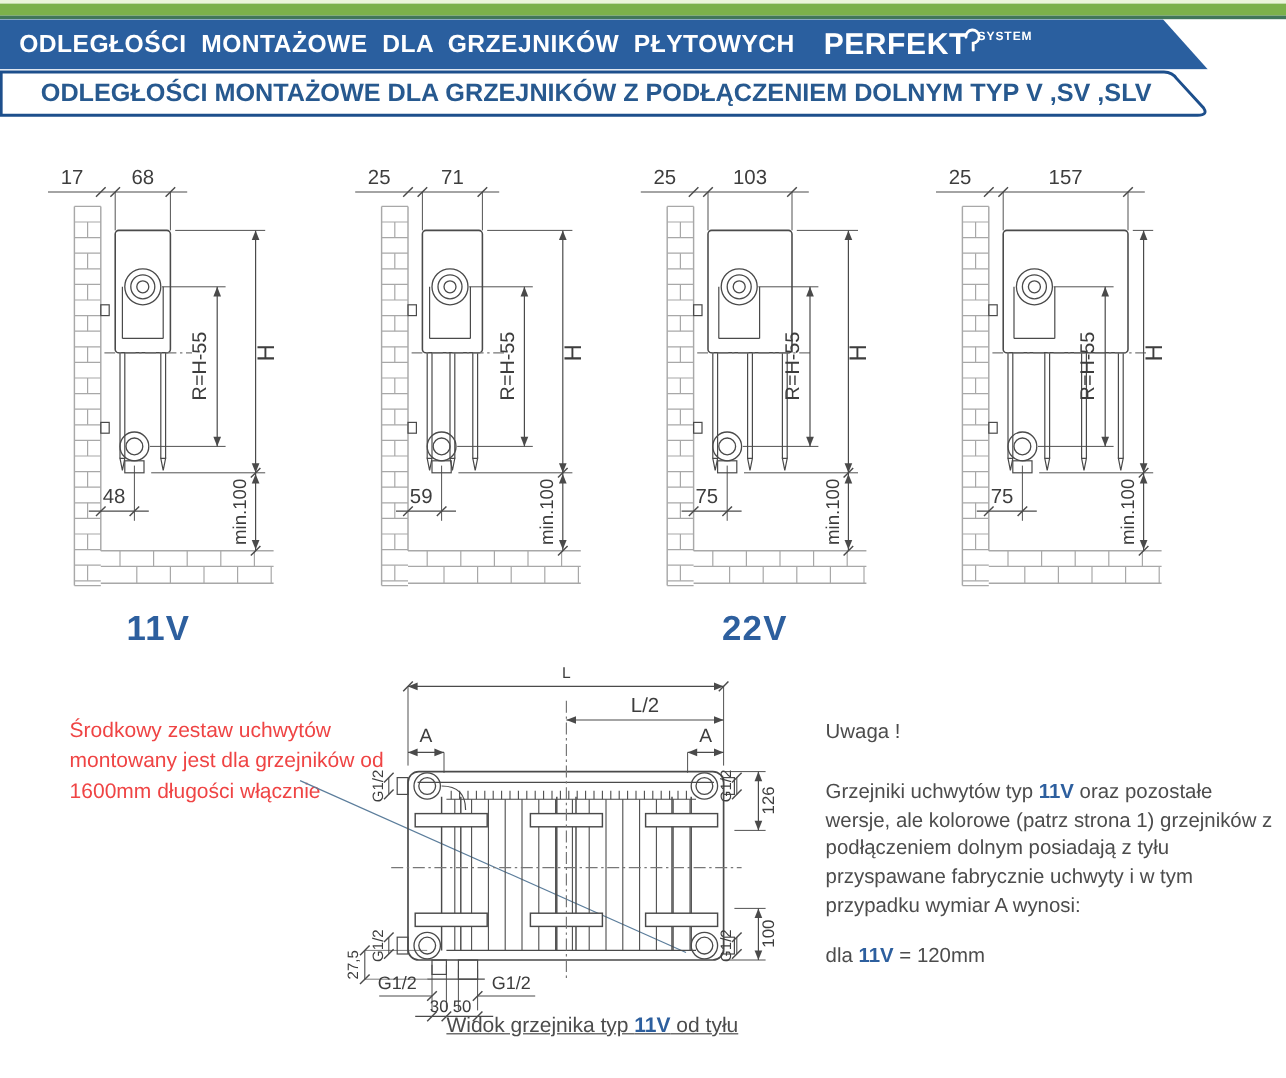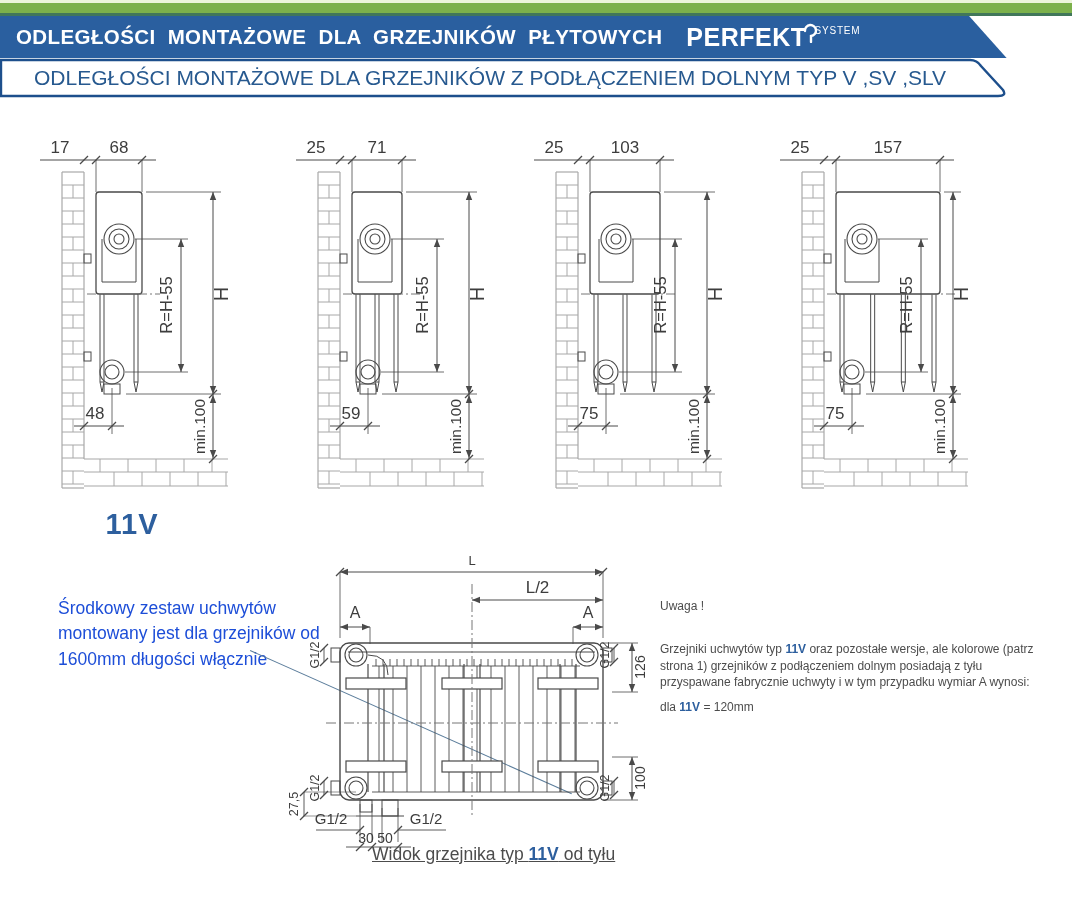--- a/index.html
+++ b/index.html
@@ -12,44 +12,44 @@
   .strip-dark{top:13px;height:3px;background:#41775a;}
   
   #banner1{position:absolute;top:16px;left:0;width:100%;height:42px;background:#2a5f9f;
            clip-path:polygon(0 0, 90.4% 0, 93.9% 100%, 0 100%);
            display:flex;align-items:center;}
   #banner1 .b1-inner{display:flex;align-items:center;padding-left:16px;}
   #banner1 .title{color:#ffffff;font-size:20.5px;font-weight:bold;letter-spacing:0.4px;word-spacing:6px;white-space:nowrap;}
   .brand-wrap{display:flex;align-items:center;margin-left:24px;}
   .brand{color:#fff;font-size:25px;font-weight:800;letter-spacing:0.5px;line-height:1;}
   .brand-swoosh{margin-left:-4px;margin-bottom:9px;}
-  .brand-sub{color:#fff;font-size:10px;font-weight:400;letter-spacing:0.8px;margin-left:-2px;margin-bottom:14px;}
+  .brand-sub{color:#fff;font-size:10px;font-weight:700;letter-spacing:0.8px;margin-left:-2px;margin-bottom:14px;}
   
   #banner2{position:absolute;top:58px;left:0;width:1030px;height:44px;}
   #banner2 .sub-text{position:absolute;top:0;left:34px;height:40px;line-height:40px;
-      color:#27598f;font-size:21px;font-weight:400;white-space:nowrap;text-align:center;}
+      color:#27598f;font-size:21px;font-weight:700;white-space:nowrap;text-align:center;}
   
   .sidewrap{position:absolute;top:136px;}
   .typelabel{position:absolute;width:100%;text-align:center;top:372px;
       color:#2d5f9e;font-size:29px;font-weight:600;letter-spacing:1px;}
   #d1{left:22px;width:220px;}
   #d2{left:278px;width:220px;}
   #d3{left:516px;width:226px;}
   #d4{left:762px;width:240px;}
   
-  #note-left{position:absolute;left:58px;top:596px;width:262px;color:#1d4ed8;
+  #note-left{position:absolute;left:58px;top:596px;width:262px;color:#ef4444;
       font-size:17.5px;line-height:1.45;}
   #leader{position:absolute;left:250px;top:650px;width:352px;height:1.4px;background:#5b7d9b;
       transform:rotate(24deg);transform-origin:left center;}
   #rearwrap{position:absolute;left:276px;top:552px;width:400px;height:300px;}
   #rear-caption{position:absolute;left:372px;top:844px;color:#4c4c4c;font-size:17.5px;text-decoration:underline;}
-  #note-right{position:absolute;left:660px;top:598px;width:380px;color:#4c4c4c;font-size:12px;line-height:1.4;}
+  #note-right{position:absolute;left:688px;top:598px;width:380px;color:#4c4c4c;font-size:17px;line-height:1.4;}
   #note-right .uwaga{margin:0 0 26px 0;}
   #note-right p{margin:0;}
-  #note-right .dla{margin-top:8px;}
+  #note-right .dla{margin-top:18px;}
   .bb{color:#2d5f9e;font-weight:700;}
   svg text{font-family:"Liberation Sans", sans-serif;fill:#3d3d3d;}
 </style>
 </head>
 <body>
 
 <div id="page">
 
   <div class="strip strip-pale"></div>
   <div class="strip strip-green"></div>
@@ -401,20 +401,21 @@
           <line x1="187" y1="262" x2="195" y2="254" stroke="#4a4a4a" stroke-width="1.2"></line>
           <line x1="187" y1="327" x2="195" y2="319" stroke="#4a4a4a" stroke-width="1.2"></line>
           <text x="183" y="290.5" font-size="15.5" text-anchor="middle" font-weight="400" fill="#3d3d3d" transform="rotate(-90 183 290.5)">min.100</text>
           <line x1="52" y1="290" x2="102" y2="290" stroke="#4a4a4a" stroke-width="1"></line>
           <line x1="58" y1="294" x2="66" y2="286" stroke="#4a4a4a" stroke-width="1.2"></line>
           <line x1="86" y1="294" x2="94" y2="286" stroke="#4a4a4a" stroke-width="1.2"></line>
           <line x1="90" y1="252" x2="90" y2="298" stroke="#4a4a4a" stroke-width="0.8"></line>
           <text x="73" y="283" font-size="17" text-anchor="middle" font-weight="400" fill="#3d3d3d">75</text>
         </g>
       </svg>
+    <div class="typelabel">22V</div>
   </div>
   <div id="d4" class="sidewrap">
     <svg class="sidesvg" width="240" height="368" viewBox="0 0 240 368">
         <g>
           <line x1="18" y1="24" x2="192" y2="24" stroke="#4a4a4a" stroke-width="1"></line>
           <line x1="58" y1="28" x2="66" y2="20" stroke="#4a4a4a" stroke-width="1.2"></line>
           <line x1="70" y1="28" x2="78" y2="20" stroke="#4a4a4a" stroke-width="1.2"></line>
           <line x1="174" y1="28" x2="182" y2="20" stroke="#4a4a4a" stroke-width="1.2"></line>
           <text x="38" y="17" font-size="17" text-anchor="middle" font-weight="400" fill="#3d3d3d">25</text>
           <text x="126" y="17" font-size="17" text-anchor="middle" font-weight="400" fill="#3d3d3d">157</text>

